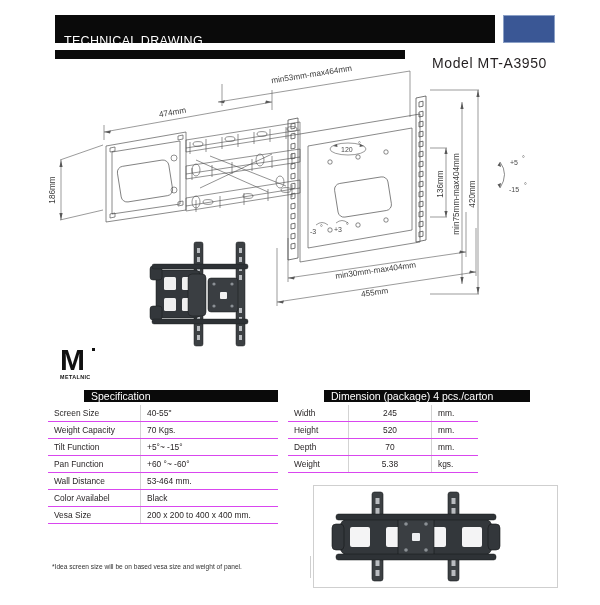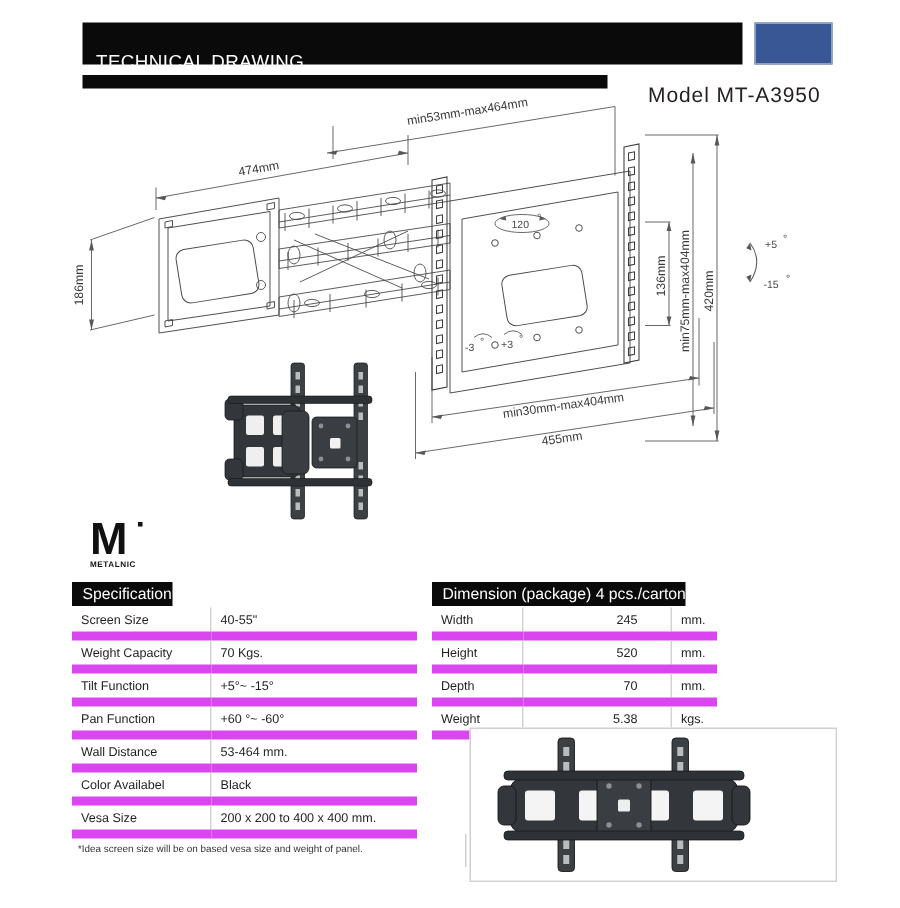--- a/index.html
+++ b/index.html
@@ -108,22 +108,21 @@
     letter-spacing: .4px;
     color: #111;
     margin-top: 1px;
   }
 
   
   .tbl-head {
     position: absolute;
     height: 16px;
     display: flex;
-    align-items: flex-start;
-    flex-direction: column;
+    align-items: center;
   }
   .tbl-head .gray {
     width: 36px;
     background: #808080;
   }
   .tbl-head .black {
     flex: 1;
     background: #0a0a0a;
     color: #ffffff;
     font-size: 10.5px;
@@ -133,38 +132,38 @@
     box-sizing: border-box;
     white-space: nowrap;
   }
 
   table.spec {
     position: absolute;
     border-collapse: collapse;
     font-size: 8.4px;
   }
   table.spec td {
-    border-bottom: 6px solid #d946ef;
+    border-bottom: 1px solid #d946ef;
     padding: 3px 4px 3px 6px;
     vertical-align: middle;
     white-space: nowrap;
   }
   table.spec td.keycell {
     border-right: 1px solid #d3d3d3;
   }
 
   #spec-table { left: 48px; top: 405px; width: 230px; }
   #spec-table td.keycell { width: 82px; }
 
   #dim-table { left: 288px; top: 405px; width: 190px; }
   #dim-table td.keycell { width: 50px; }
   #dim-table td.valcell {
-    text-align: right;
+    text-align: center;
     border-right: 1px solid #d3d3d3;
-    padding-right: 22px;
+    padding-right: 6px;
     width: 70px;
   }
 
   #footnote {
     position: absolute;
     left: 52px; top: 563px;
     font-size: 6.6px;
     color: #333;
     white-space: nowrap;
   }

